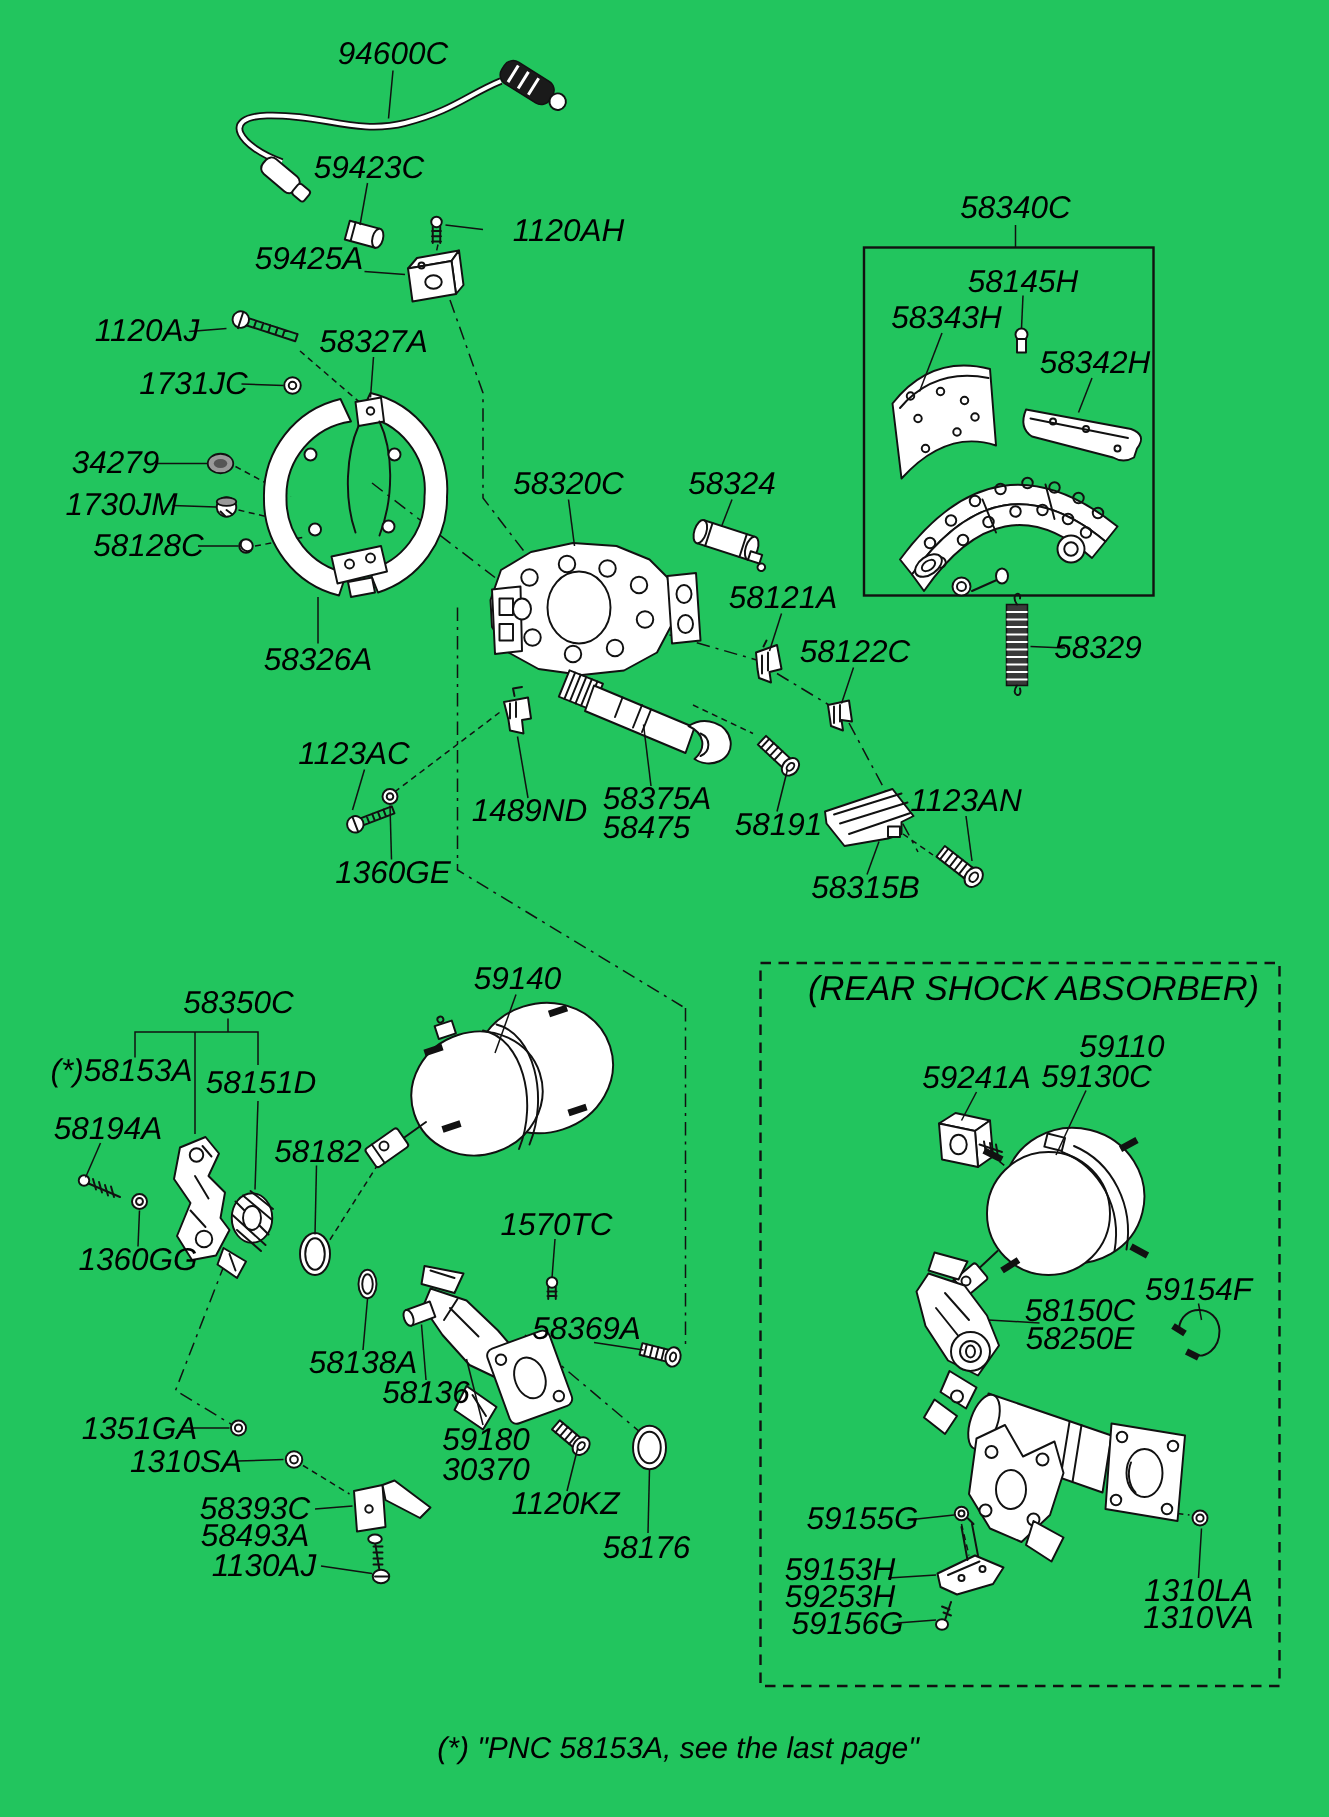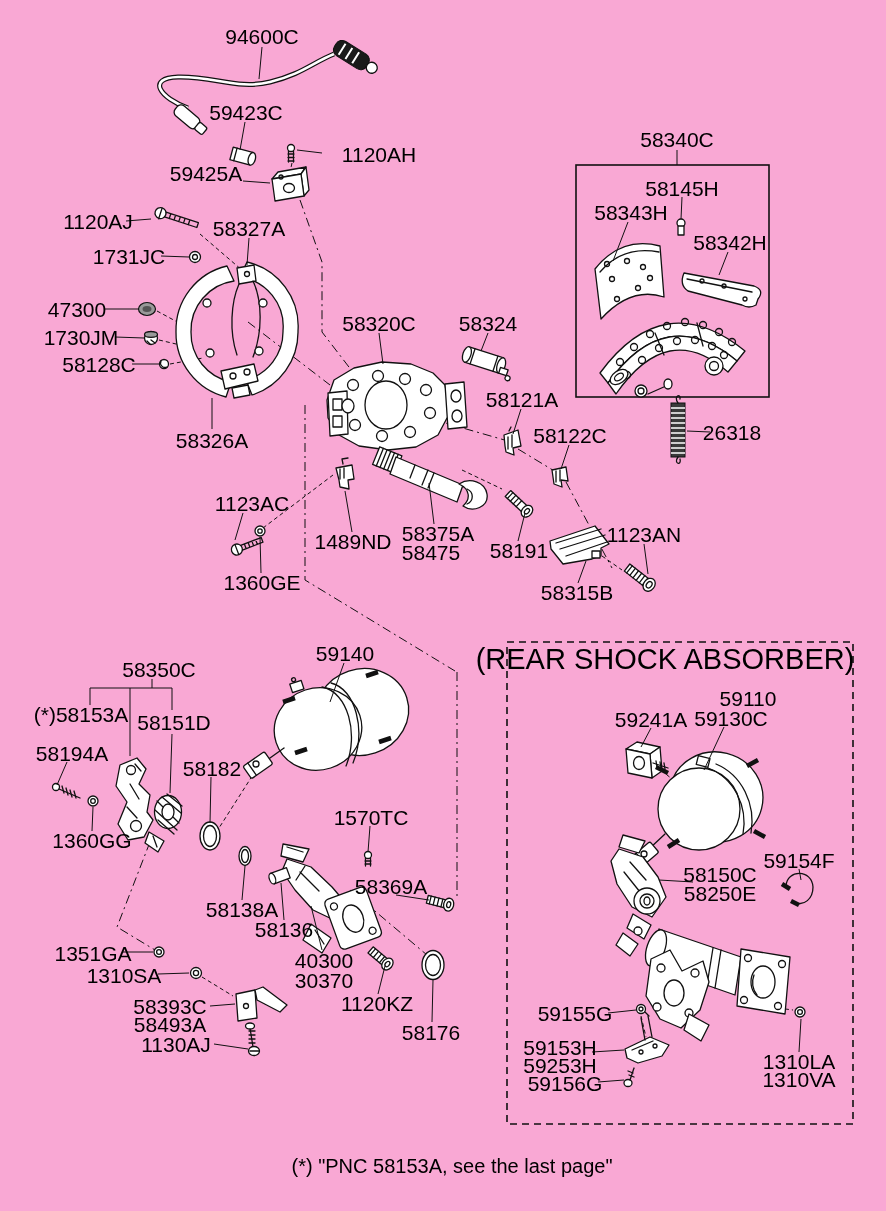--- a/index.html
+++ b/index.html
@@ -1,21 +1,21 @@
 <!DOCTYPE html>
 <html><head>
 <meta charset="utf-8">
 <style>
   html,body{margin:0;padding:0;background:#fff;}
-  #stage{position:relative;width:886px;height:1211px;background:#f9a8d4;overflow:hidden;
-         font-family:"Liberation Sans",sans-serif;color:#000;}
+  #stage{position:relative;width:886px;height:1211px;background:#22c55e;overflow:hidden;
+         font-family:"Liberation Sans",sans-serif;color:#000;font-style:italic;}
   #art{position:absolute;left:0;top:0;}
   .lbl{position:absolute;transform:translate(-50%,-50%);font-size:21px;line-height:1;
        white-space:nowrap;color:#000;}
-  .lbl-lg{font-size:29px;}
+  .lbl-lg{font-size:23px;margin-left:24px;}
   .lbl-md{font-size:20px;}
   
   .s{stroke:#111;fill:none;stroke-width:1.3;stroke-linejoin:round;stroke-linecap:round;}
   .f{fill:#fff;stroke:#111;stroke-width:1.3;stroke-linejoin:round;}
   .g9{fill:#999;stroke:#111;stroke-width:1.2;}
   .g5{fill:#555;stroke:none;}
   .ldr{stroke:#111;stroke-width:1;fill:none;}
   .dd{stroke:#111;stroke-width:1;fill:none;stroke-dasharray:9 4 2 4;}
   .ds{stroke:#111;stroke-width:1;fill:none;stroke-dasharray:4 3;}
   .bx{fill:none;stroke:#111;stroke-width:1.6;}
@@ -483,53 +483,53 @@
   </g>
 </svg>
 
 <div class="lbl" style="left:262px;top:36px">94600C</div>
 <div class="lbl" style="left:246px;top:112px">59423C</div>
 <div class="lbl" style="left:379px;top:154px">1120AH</div>
 <div class="lbl" style="left:206px;top:173px">59425A</div>
 <div class="lbl" style="left:98px;top:221px">1120AJ</div>
 <div class="lbl" style="left:249px;top:228px">58327A</div>
 <div class="lbl" style="left:129px;top:256px">1731JC</div>
-<div class="lbl" style="left:77px;top:309px">47300</div>
+<div class="lbl" style="left:77px;top:309px">34279</div>
 <div class="lbl" style="left:379px;top:323px">58320C</div>
 <div class="lbl" style="left:488px;top:323px">58324</div>
 <div class="lbl" style="left:81px;top:337px">1730JM</div>
 <div class="lbl" style="left:99px;top:364px">58128C</div>
 <div class="lbl" style="left:677px;top:139px">58340C</div>
 <div class="lbl" style="left:682px;top:188px">58145H</div>
 <div class="lbl" style="left:631px;top:212px">58343H</div>
 <div class="lbl" style="left:730px;top:242px">58342H</div>
 <div class="lbl" style="left:522px;top:399px">58121A</div>
 <div class="lbl" style="left:570px;top:435px">58122C</div>
 <div class="lbl" style="left:212px;top:440px">58326A</div>
-<div class="lbl" style="left:732px;top:432px">26318</div>
-<div class="lbl" style="left:252px;top:503px">1123AC</div>
+<div class="lbl" style="left:732px;top:432px">58329</div>
+<div class="lbl" style="left:236px;top:503px">1123AC</div>
 <div class="lbl" style="left:353px;top:541px">1489ND</div>
 <div class="lbl" style="left:438px;top:533px">58375A</div>
 <div class="lbl" style="left:431px;top:552px">58475</div>
 <div class="lbl" style="left:519px;top:550px">58191</div>
 <div class="lbl" style="left:644px;top:534px">1123AN</div>
 <div class="lbl" style="left:262px;top:582px">1360GE</div>
 <div class="lbl" style="left:577px;top:592px">58315B</div>
 <div class="lbl" style="left:345px;top:653px">59140</div>
 <div class="lbl" style="left:159px;top:669px">58350C</div>
 <div class="lbl" style="left:81px;top:714px">(*)58153A</div>
 <div class="lbl" style="left:174px;top:722px">58151D</div>
 <div class="lbl" style="left:72px;top:753px">58194A</div>
 <div class="lbl" style="left:212px;top:768px">58182</div>
 <div class="lbl" style="left:371px;top:817px">1570TC</div>
 <div class="lbl" style="left:92px;top:840px">1360GG</div>
 <div class="lbl" style="left:391px;top:886px">58369A</div>
 <div class="lbl" style="left:242px;top:909px">58138A</div>
 <div class="lbl" style="left:284px;top:929px">58136</div>
-<div class="lbl" style="left:324px;top:960px">40300</div>
+<div class="lbl" style="left:324px;top:960px">59180</div>
 <div class="lbl" style="left:324px;top:980px">30370</div>
 <div class="lbl" style="left:93px;top:953px">1351GA</div>
 <div class="lbl" style="left:124px;top:975px">1310SA</div>
 <div class="lbl" style="left:377px;top:1003px">1120KZ</div>
 <div class="lbl" style="left:431px;top:1032px">58176</div>
 <div class="lbl" style="left:170px;top:1006px">58393C</div>
 <div class="lbl" style="left:170px;top:1024px">58493A</div>
 <div class="lbl" style="left:176px;top:1044px">1130AJ</div>
 <div class="lbl lbl-lg" style="left:665px;top:659px">(REAR SHOCK ABSORBER)</div>
 <div class="lbl" style="left:748px;top:698px">59110</div>

